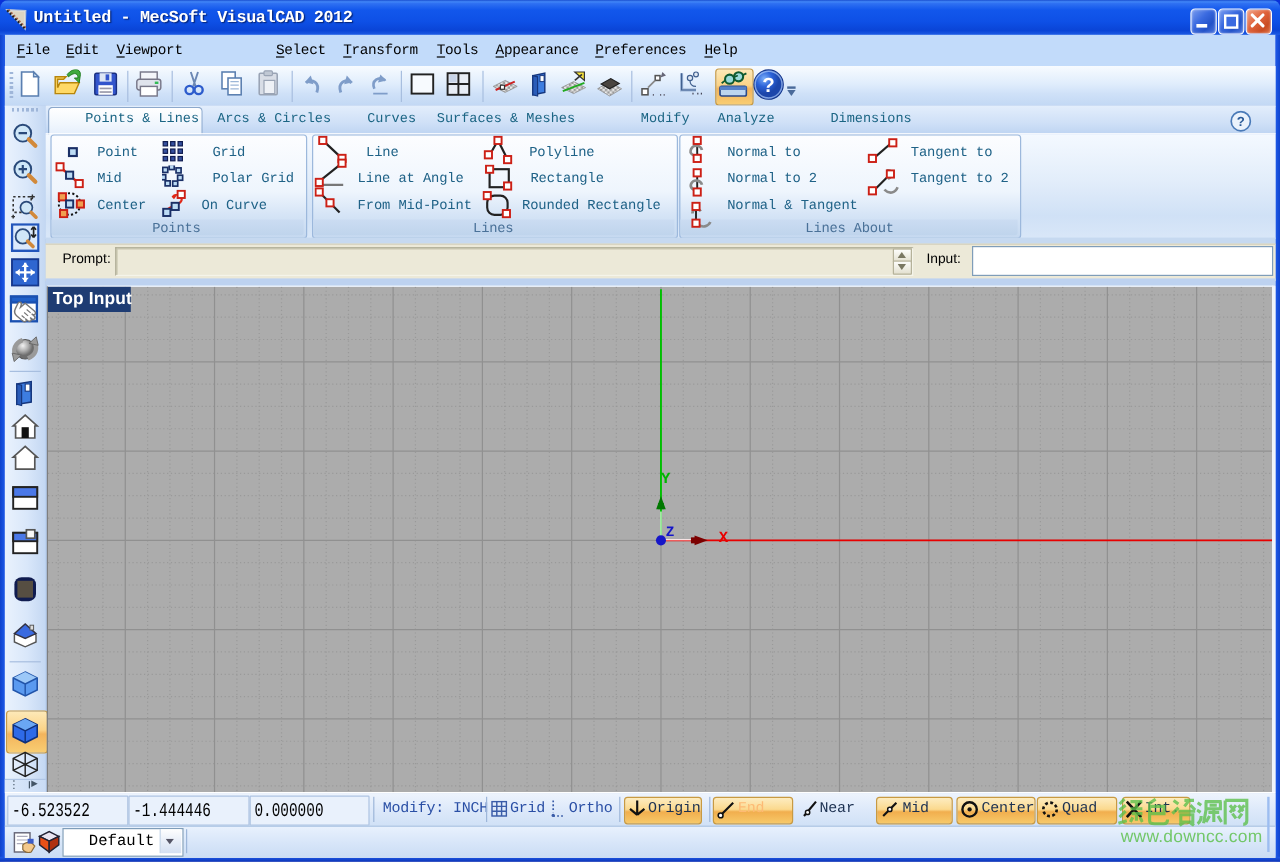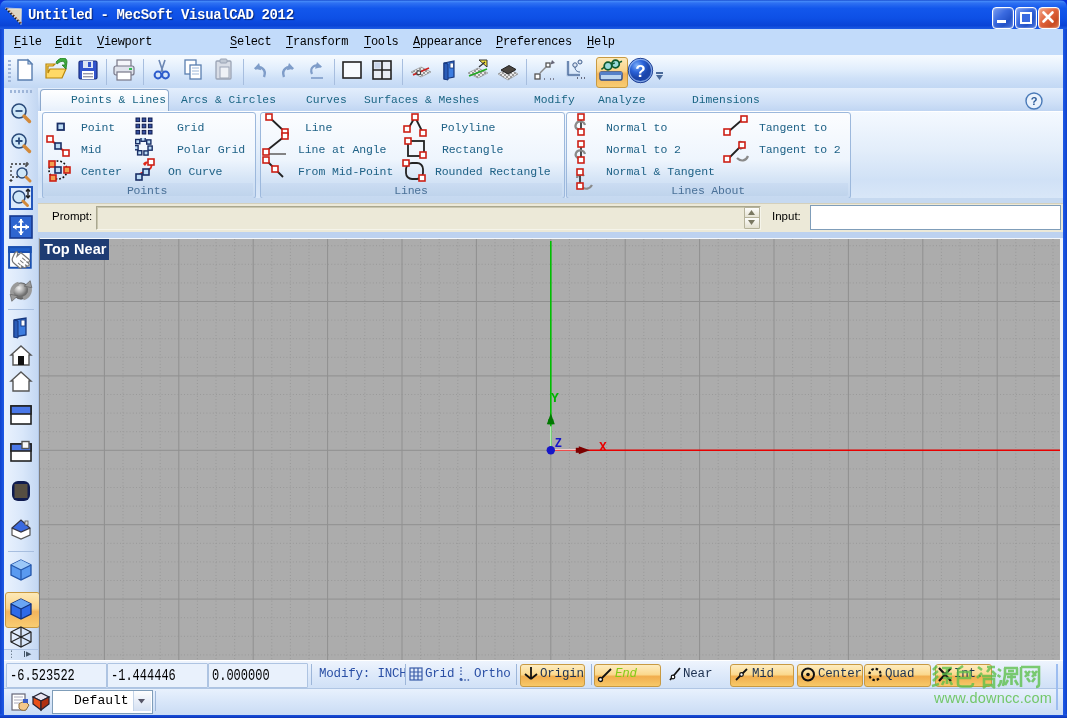--- a/index.html
+++ b/index.html
@@ -547,21 +547,21 @@
 <polygon points="538.8,207.3 538.8,215.3 549.8,211.3" fill="#7c0000"></polygon>
 <rect x="535.8" y="208.8" width="6" height="5" fill="#7c0000"></rect>
 <circle cx="510.79999999999995" cy="211.3" r="4.2" fill="#1616c8"></circle>
 <text x="514.8" y="163.3" font-family="Liberation Mono" font-weight="bold" font-size="13" fill="#00b400" text-anchor="middle">Y</text>
 <text x="562.8" y="212.3" font-family="Liberation Mono" font-weight="bold" font-size="13" fill="#e80000" text-anchor="middle">X</text>
 <text x="518.3" y="207.8" font-family="Liberation Mono" font-weight="bold" font-size="12" fill="#1616c8" text-anchor="middle">Z</text>
 
 </svg>
 <div class="abs" style="left:1060px;top:238px;width:2.5px;height:422px;background:#f0f4fa;"></div>
 <div class="abs" style="left:39.5px;top:239px;width:69px;height:21px;background:#1e3c73;"></div>
-<div class="t " style="left:44px;top:242px;font-size:14.5px;font-weight:bold;color:#fff;letter-spacing:0.1px;">Top Near</div>
+<div class="t " style="left:44px;top:242px;font-size:14.5px;font-weight:bold;color:#fff;letter-spacing:0.1px;">Top Input</div>
 <div class="abs" style="left:4px;top:660px;width:1059px;height:28px;
  background:linear-gradient(180deg,#eef4fd 0%,#dde9fa 50%,#cfe0f6 100%);border-top:1px solid #fff;"></div>
 <div class="abs" style="left:6px;top:663px;width:99px;height:23px;background:#e9f1fc;
  border:1px solid #aec4e2;border-radius:1px;"></div>
 <div class="t m" style="left:10px;top:668px;font-size:12px;color:#000;letter-spacing:0;transform:scaleY(1.35);transform-origin:0 0;">-6.523522</div>
 <div class="abs" style="left:107px;top:663px;width:99px;height:23px;background:#e9f1fc;
  border:1px solid #aec4e2;border-radius:1px;"></div>
 <div class="t m" style="left:111px;top:668px;font-size:12px;color:#000;letter-spacing:0;transform:scaleY(1.35);transform-origin:0 0;">-1.444446</div>
 <div class="abs" style="left:208px;top:663px;width:98px;height:23px;background:#e9f1fc;
  border:1px solid #aec4e2;border-radius:1px;"></div>
@@ -583,21 +583,21 @@
 <div class="abs" style="left:515.5px;top:664px;width:1px;height:21px;background:#9db6d9;"></div>
 <div class="abs" style="left:590.5px;top:664px;width:1px;height:21px;background:#9db6d9;"></div>
 <div class="abs" style="left:519.5px;top:664px;width:63px;height:21px;border-radius:3px;border:1px solid #c89a42;
  background:linear-gradient(180deg,#fdecc0 0%,#fbd98e 45%,#f1ae4e 55%,#f7c969 100%);"></div>
 <div class="t m" style="left:540px;top:668px;font-size:12.5px;color:#1c3050;letter-spacing:-0.2px;">Origin</div>
 <svg class="abs" style="left:523px;top:666px" width="16" height="17" viewBox="0 0 16 17">
 <path d="M8 1 v12 M8 13 l-6 -5 M8 13 l6 -5" stroke="#111" stroke-width="1.8" fill="none"></path>
   </svg>
 <div class="abs" style="left:594px;top:664px;width:65px;height:21px;border-radius:3px;border:1px solid #c89a42;
  background:linear-gradient(180deg,#fdecc0 0%,#fbd98e 45%,#f1ae4e 55%,#f7c969 100%);"></div>
-<div class="t m" style="left:615px;top:668px;font-size:12.5px;color:#84cc16;letter-spacing:-0.2px;font-style:italic;">End</div>
+<div class="t m" style="left:615px;top:668px;font-size:12.5px;color:#fdba74;letter-spacing:-0.2px;">End</div>
 <svg class="abs" style="left:597px;top:666px" width="17" height="17" viewBox="0 0 17 17">
 <path d="M4 13 L14 3" stroke="#111" stroke-width="1.8"></path>
     <circle cx="3.5" cy="13.5" r="2" fill="#fff" stroke="#111" stroke-width="1.3"></circle>
   </svg>
 <svg class="abs" style="left:667px;top:666px" width="15" height="17" viewBox="0 0 15 17">
 <path d="M3 14 L13 2" stroke="#111" stroke-width="1.8"></path>
     <circle cx="6" cy="11" r="1.8" fill="#fff" stroke="#111" stroke-width="1.2"></circle>
   </svg>
 <div class="t m" style="left:683px;top:668px;font-size:12.5px;color:#1c3050;letter-spacing:-0.2px;">Near</div>
 <div class="abs" style="left:730px;top:664px;width:62px;height:21px;border-radius:3px;border:1px solid #c89a42;

